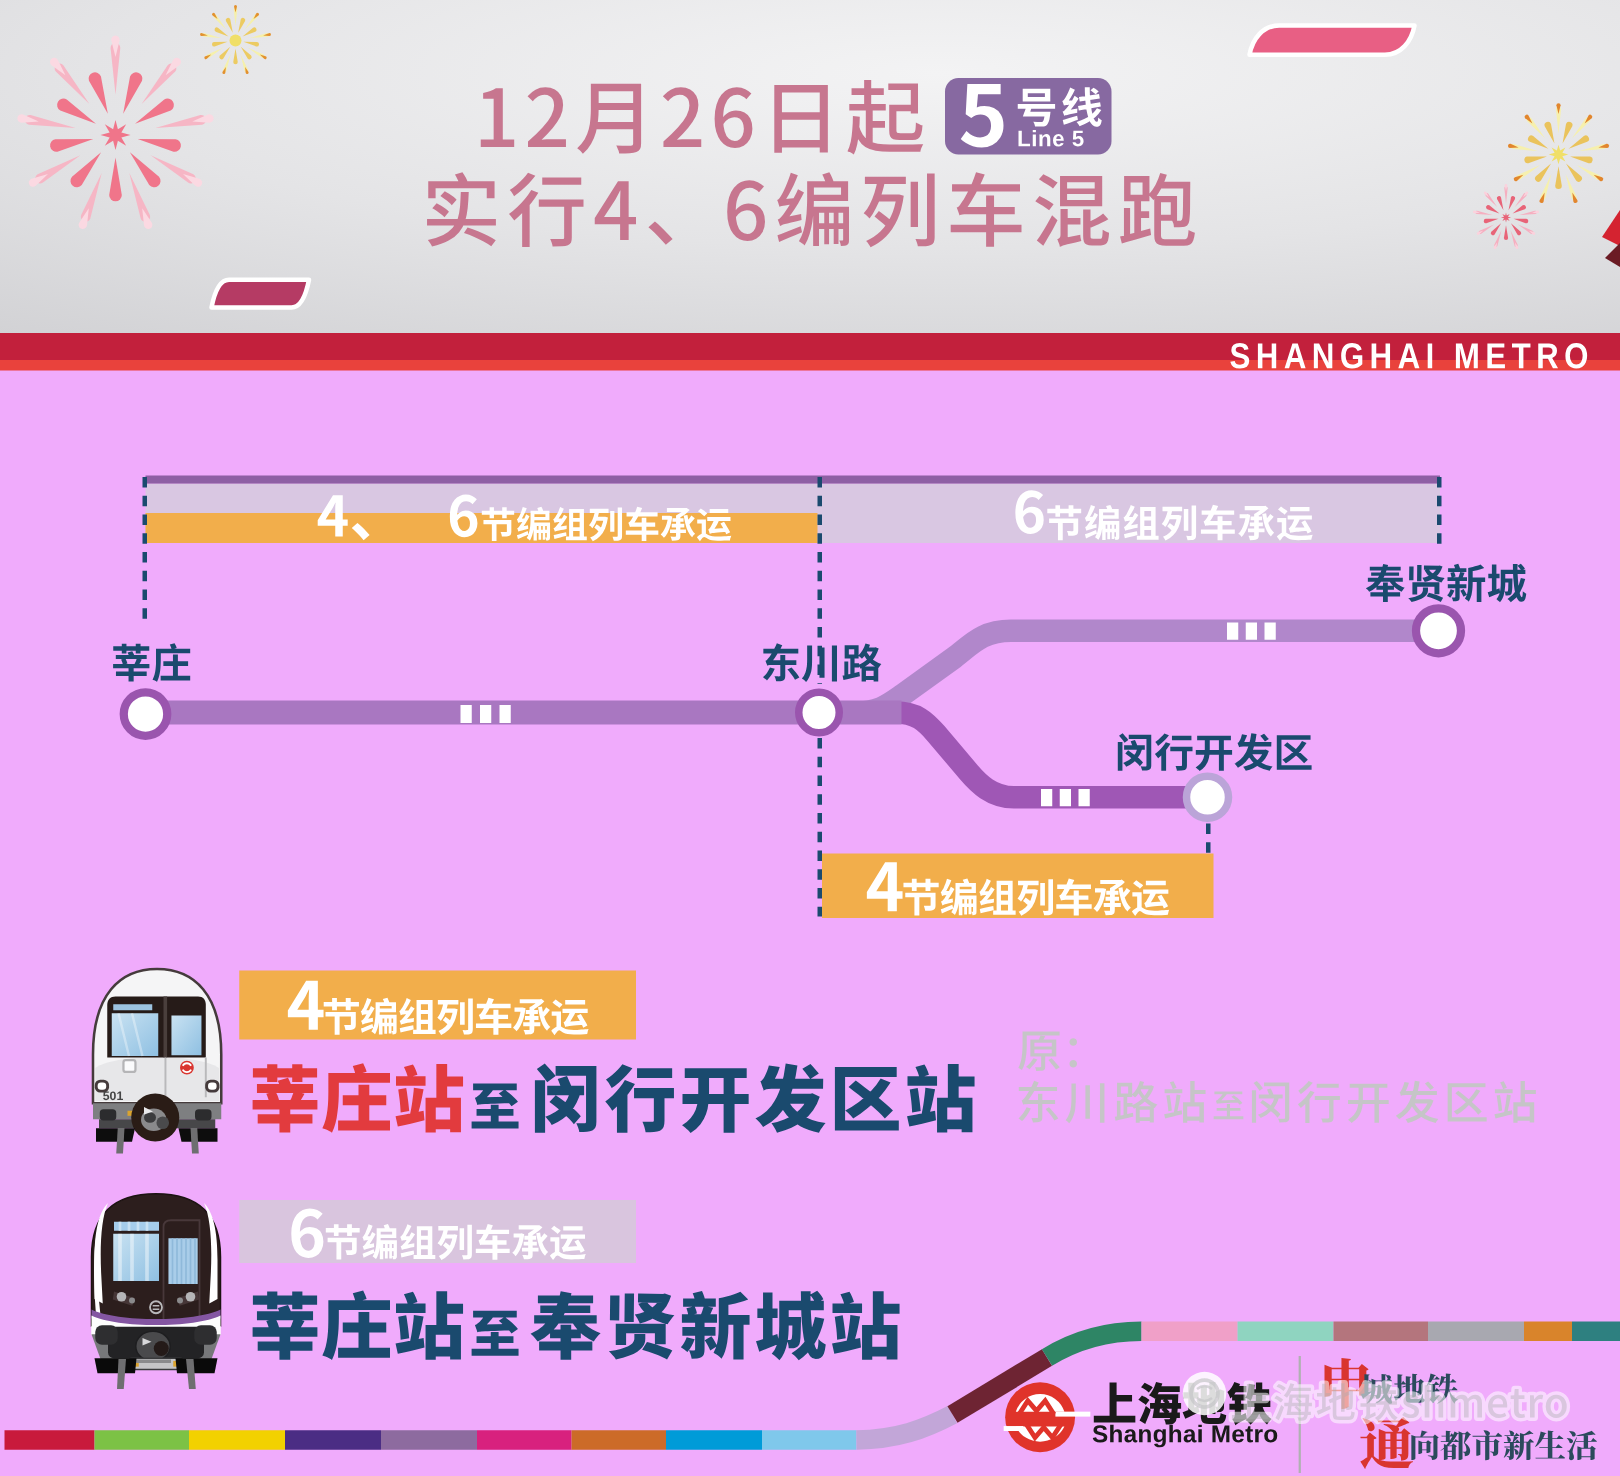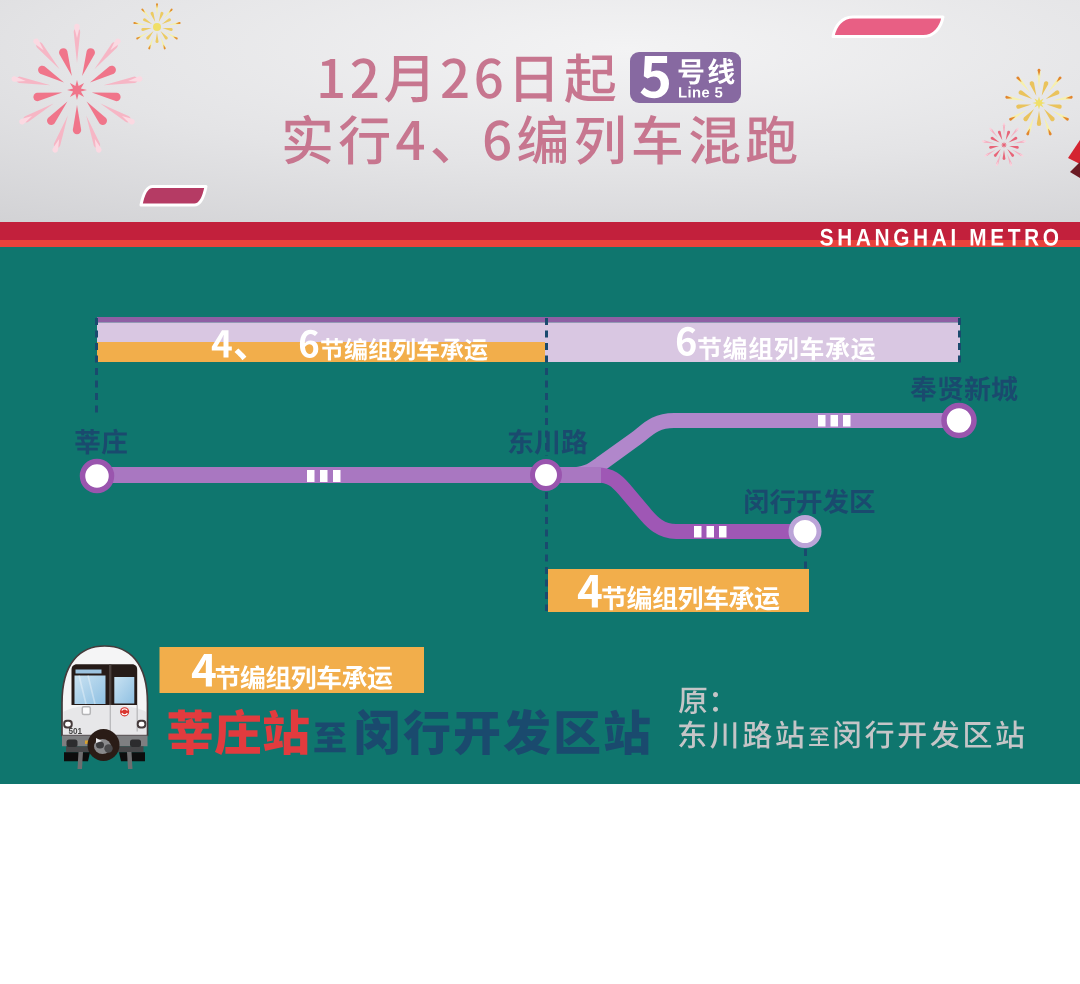--- a/index.html
+++ b/index.html
@@ -1,14 +1,14 @@
 <!DOCTYPE html>
 <html><head><meta charset="utf-8"><style>
 html,body{margin:0;padding:0;background:#fff;}
-#page{position:relative;width:1080px;height:784px;overflow:hidden;background:#0f766e;font-family:"Liberation Sans",sans-serif;}
+#page{position:relative;width:1080px;height:984px;overflow:hidden;background:#f0abfc;font-family:"Liberation Sans",sans-serif;}
 svg{position:absolute;left:0;top:0;}
 </style></head><body>
 <div id="page">
 <svg width="1080" height="984" viewBox="0 0 1080 984">
 <defs>
         <radialGradient id="hdr" cx="0.58" cy="0.22" r="1.05">
           <stop offset="0" stop-color="#f3f3f4"></stop>
           <stop offset="0.5" stop-color="#e4e4e6"></stop>
           <stop offset="1" stop-color="#cfcfd2"></stop>
         </radialGradient>

